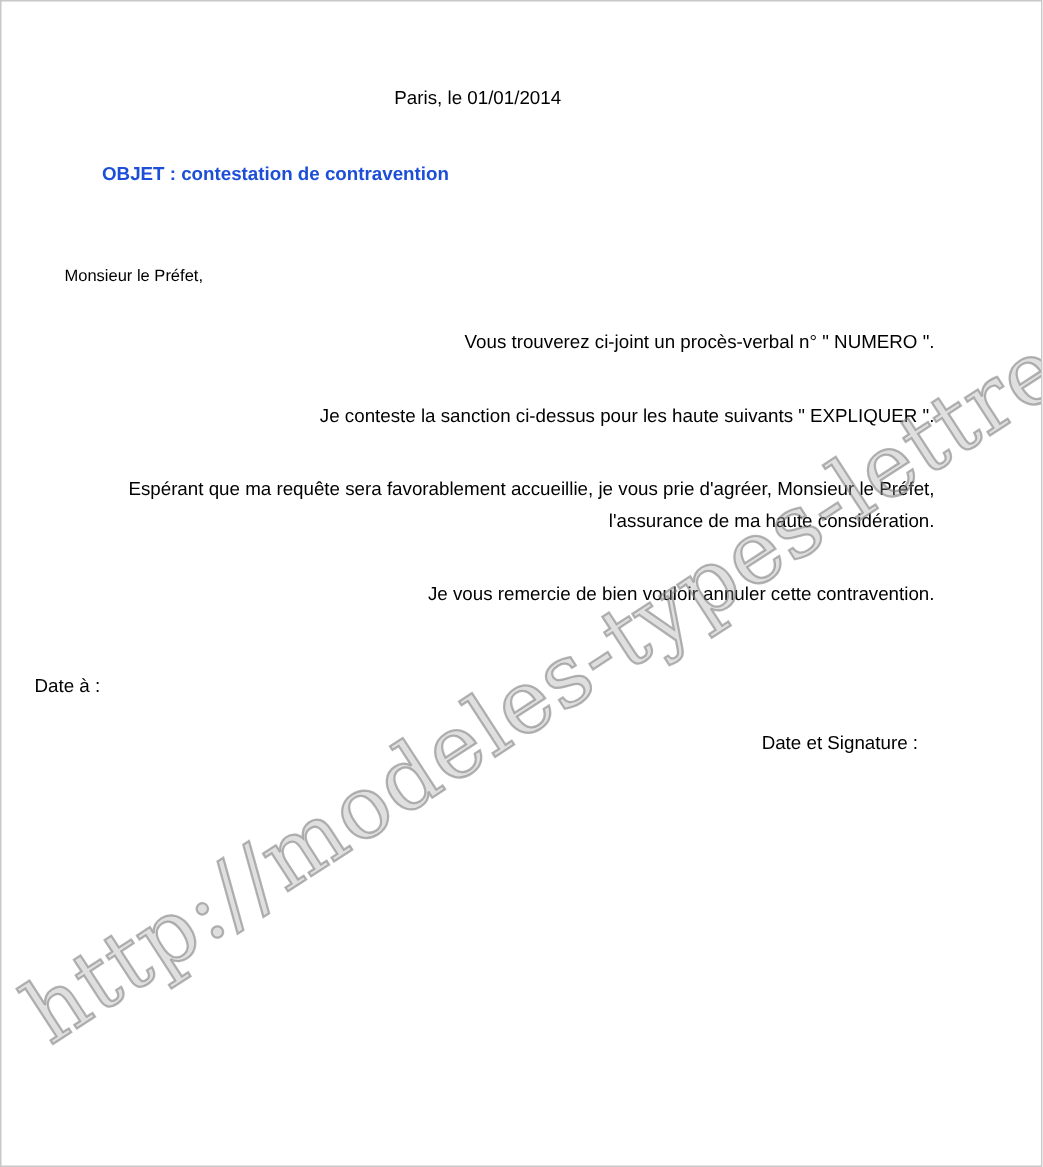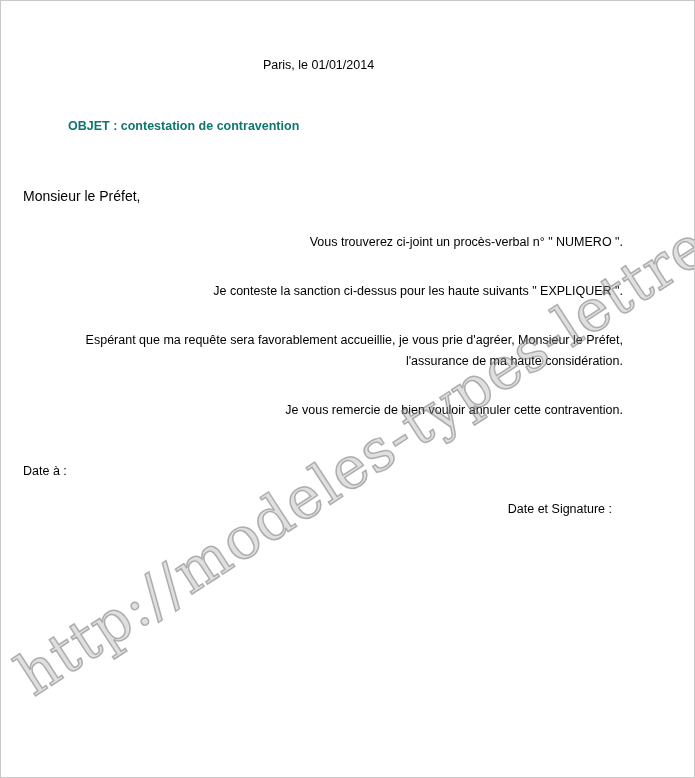--- a/index.html
+++ b/index.html
@@ -38,30 +38,31 @@
     cursor: pointer;
   }
   .place-date {
     margin-top: 43px;
     text-align: center;
     padding-right: 56px;
     font-size: 12.5px;
     color: #000;
   }
   .object-line {
-    margin-top: 47px;
+    margin-top: 37px;
     padding-left: 45px;
     font-size: 12.5px;
     font-weight: bold;
-    color: #0f766e;
+    color: #1d4ed8;
   }
   .salutation {
     margin-top: 55px;
-    font-size: 14px;
+    font-size: 11px;
     color: #000;
+    margin-left: 20px;
   }
   .para {
     margin-top: 28px;
     font-size: 12.5px;
     color: #000;
     line-height: 21px;
     max-width: 600px;
     text-align: right;
   }
   .closing-line {

